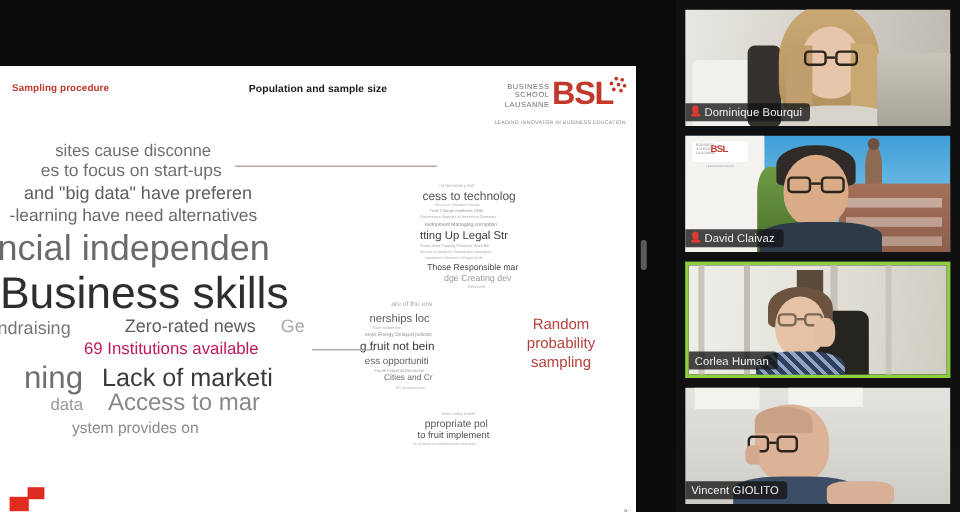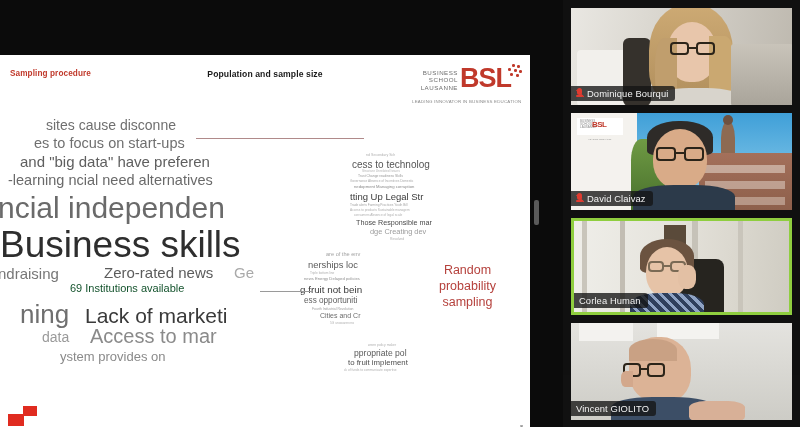--- a/index.html
+++ b/index.html
@@ -250,27 +250,27 @@
             <i style="left:4px;top:9px"></i>
           <i style="left:10px;top:10px"></i>
         </div>
         <div class="bsl-tag">LEADING INNOVATOR IN BUSINESS EDUCATION</div>
       </div>
 
       <div class="cloud cloud-main" id="cloudMain">
           <span class="w" style="left: 104px; top: 0px; font-size: 14px; color: rgb(111, 111, 111);">sites cause disconne</span>
           <span class="w" style="left: 92px; top: 18px; font-size: 14.5px; color: rgb(111, 111, 111);">es to focus on start-ups</span>
           <span class="w" style="left: 78px; top: 36px; font-size: 15px; color: rgb(95, 95, 95);">and "big data" have preferen</span>
-          <span class="w" style="left: 66px; top: 55px; font-size: 14.5px; color: rgb(106, 106, 106);">-learning ncial need alternatives</span>
+          <span class="w" style="left: 66px; top: 55px; font-size: 14.5px; color: rgb(106, 106, 106);">-learning have need alternatives</span>
           <span class="w" style="left: 56px; top: 74px; font-size: 30px; color: rgb(106, 106, 106); font-weight: 400;">ncial independen</span>
           <span class="w" style="left: 58px; top: 107px; font-size: 37px; color: rgb(46, 46, 46); font-weight: 400;">Business skills</span>
           <span class="w" style="left: 56px; top: 148px; font-size: 15px; color: rgb(119, 119, 119);">ndraising</span>
           <span class="w" style="left: 162px; top: 147px; font-size: 15px; color: rgb(92, 92, 92);">Zero-rated news</span>
           <span class="w" style="left: 292px; top: 147px; font-size: 15px; color: rgb(169, 169, 169);">Ge</span>
-          <span class="w" style="left: 128px; top: 165px; font-size: 11px; color: #14532d;">69 Institutions available</span>
+          <span class="w" style="left: 128px; top: 165px; font-size: 14px; color: #be185d;">69 Institutions available</span>
           <span class="w" style="left: 78px; top: 182px; font-size: 26px; color: rgb(111, 111, 111); font-weight: 400;">ning</span>
           <span class="w" style="left: 143px; top: 187px; font-size: 21px; color: rgb(58, 58, 58); font-weight: 400;">Lack of marketi</span>
           <span class="w" style="left: 100px; top: 212px; font-size: 14px; color: rgb(154, 154, 154);">data</span>
           <span class="w" style="left: 148px; top: 208px; font-size: 20px; color: rgb(138, 138, 138); font-weight: 400;">Access to mar</span>
           <span class="w" style="left: 118px; top: 232px; font-size: 13px; color: rgb(138, 138, 138);">ystem provides on</span>
         </div>
 
       <div class="cluster" id="clTop">
           <span class="w" style="left: 366px; top: 98px; font-size: 3.6px; color: rgb(176, 176, 176);">nd Secondary Sch</span>
           <span class="w" style="left: 352px; top: 104px; font-size: 10px; color: rgb(85, 85, 85);">cess to technolog</span>

